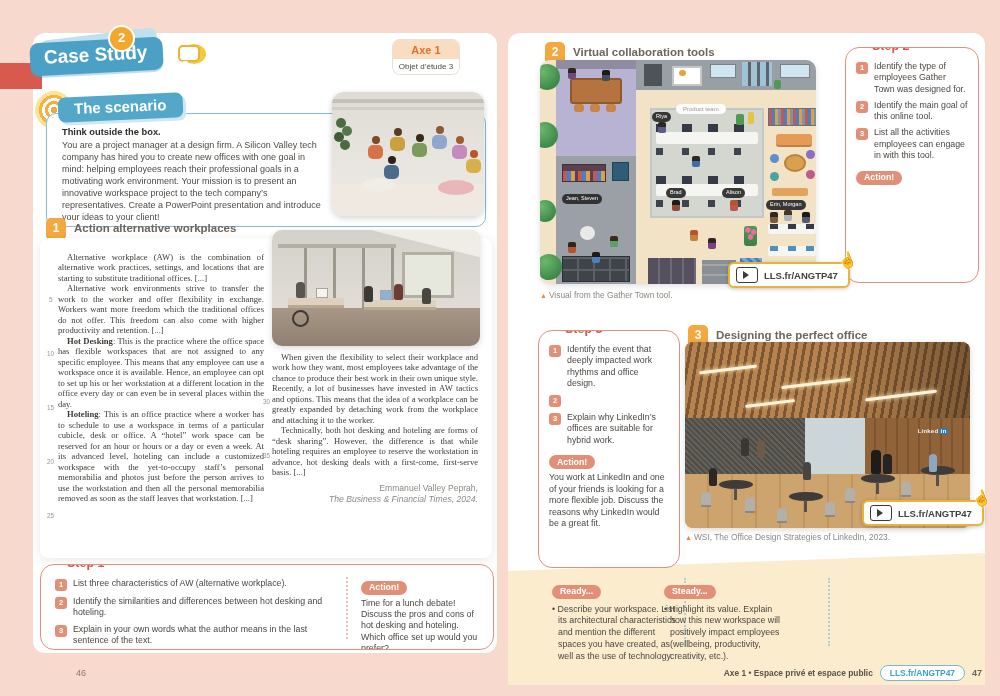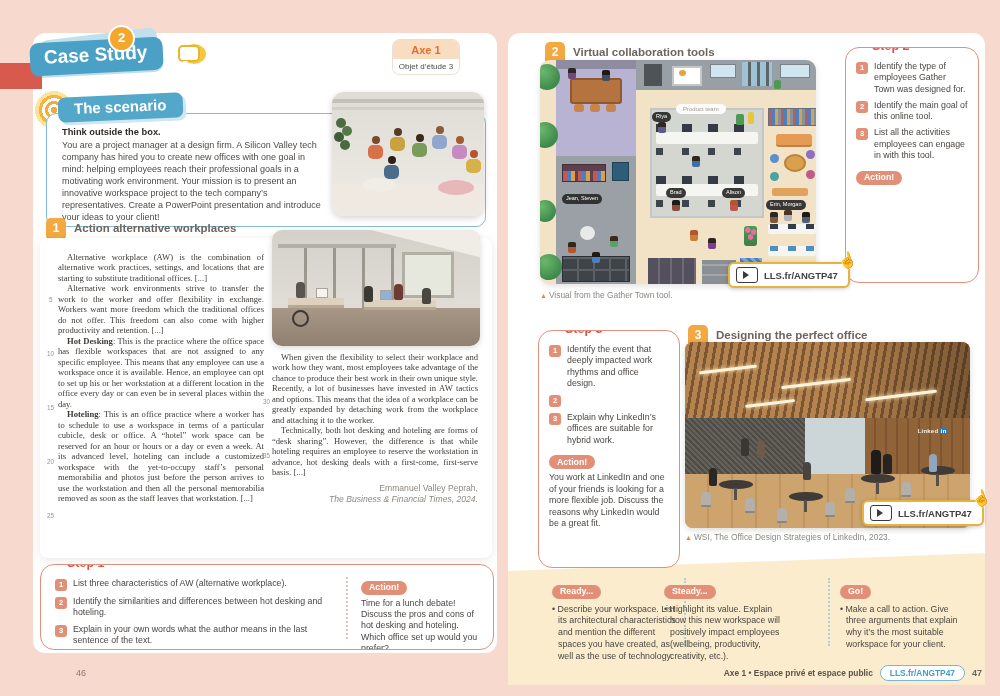--- a/index.html
+++ b/index.html
@@ -438,24 +438,20 @@
   <div class="rsg-col" style="left:552px;top:580px;">
     <span class="pill">Ready...</span>
     <div class="rsg-text">Describe your workspace. List its architectural characteristics and mention the different spaces you have created, as well as the use of technology.</div>
   </div>
   <div class="rsg-div" style="left:684px;top:578px;height:68px;"></div>
   <div class="rsg-col" style="left:664px;top:580px;">
     <span class="pill">Steady...</span>
     <div class="rsg-text">Highlight its value. Explain how this new workspace will positively impact employees (wellbeing, productivity, creativity, etc.).</div>
   </div>
   <div class="rsg-div" style="left:828px;top:578px;height:68px;"></div>
-  <div class="rsg-col" style="left:840px;top:580px;">
-    <span class="pill">Go!</span>
-    <div class="rsg-text">Make a call to action. Give three arguments that explain why it’s the most suitable workspace for your client.</div>
-  </div>
 
   <div class="footer-r">
     <span class="crumb">Axe 1 • Espace privé et espace public</span>
     <span class="lls-badge">LLS.fr/ANGTP47</span>
     <span class="pn">47</span>
   </div>
 
 </div>
 
 </body></html>

